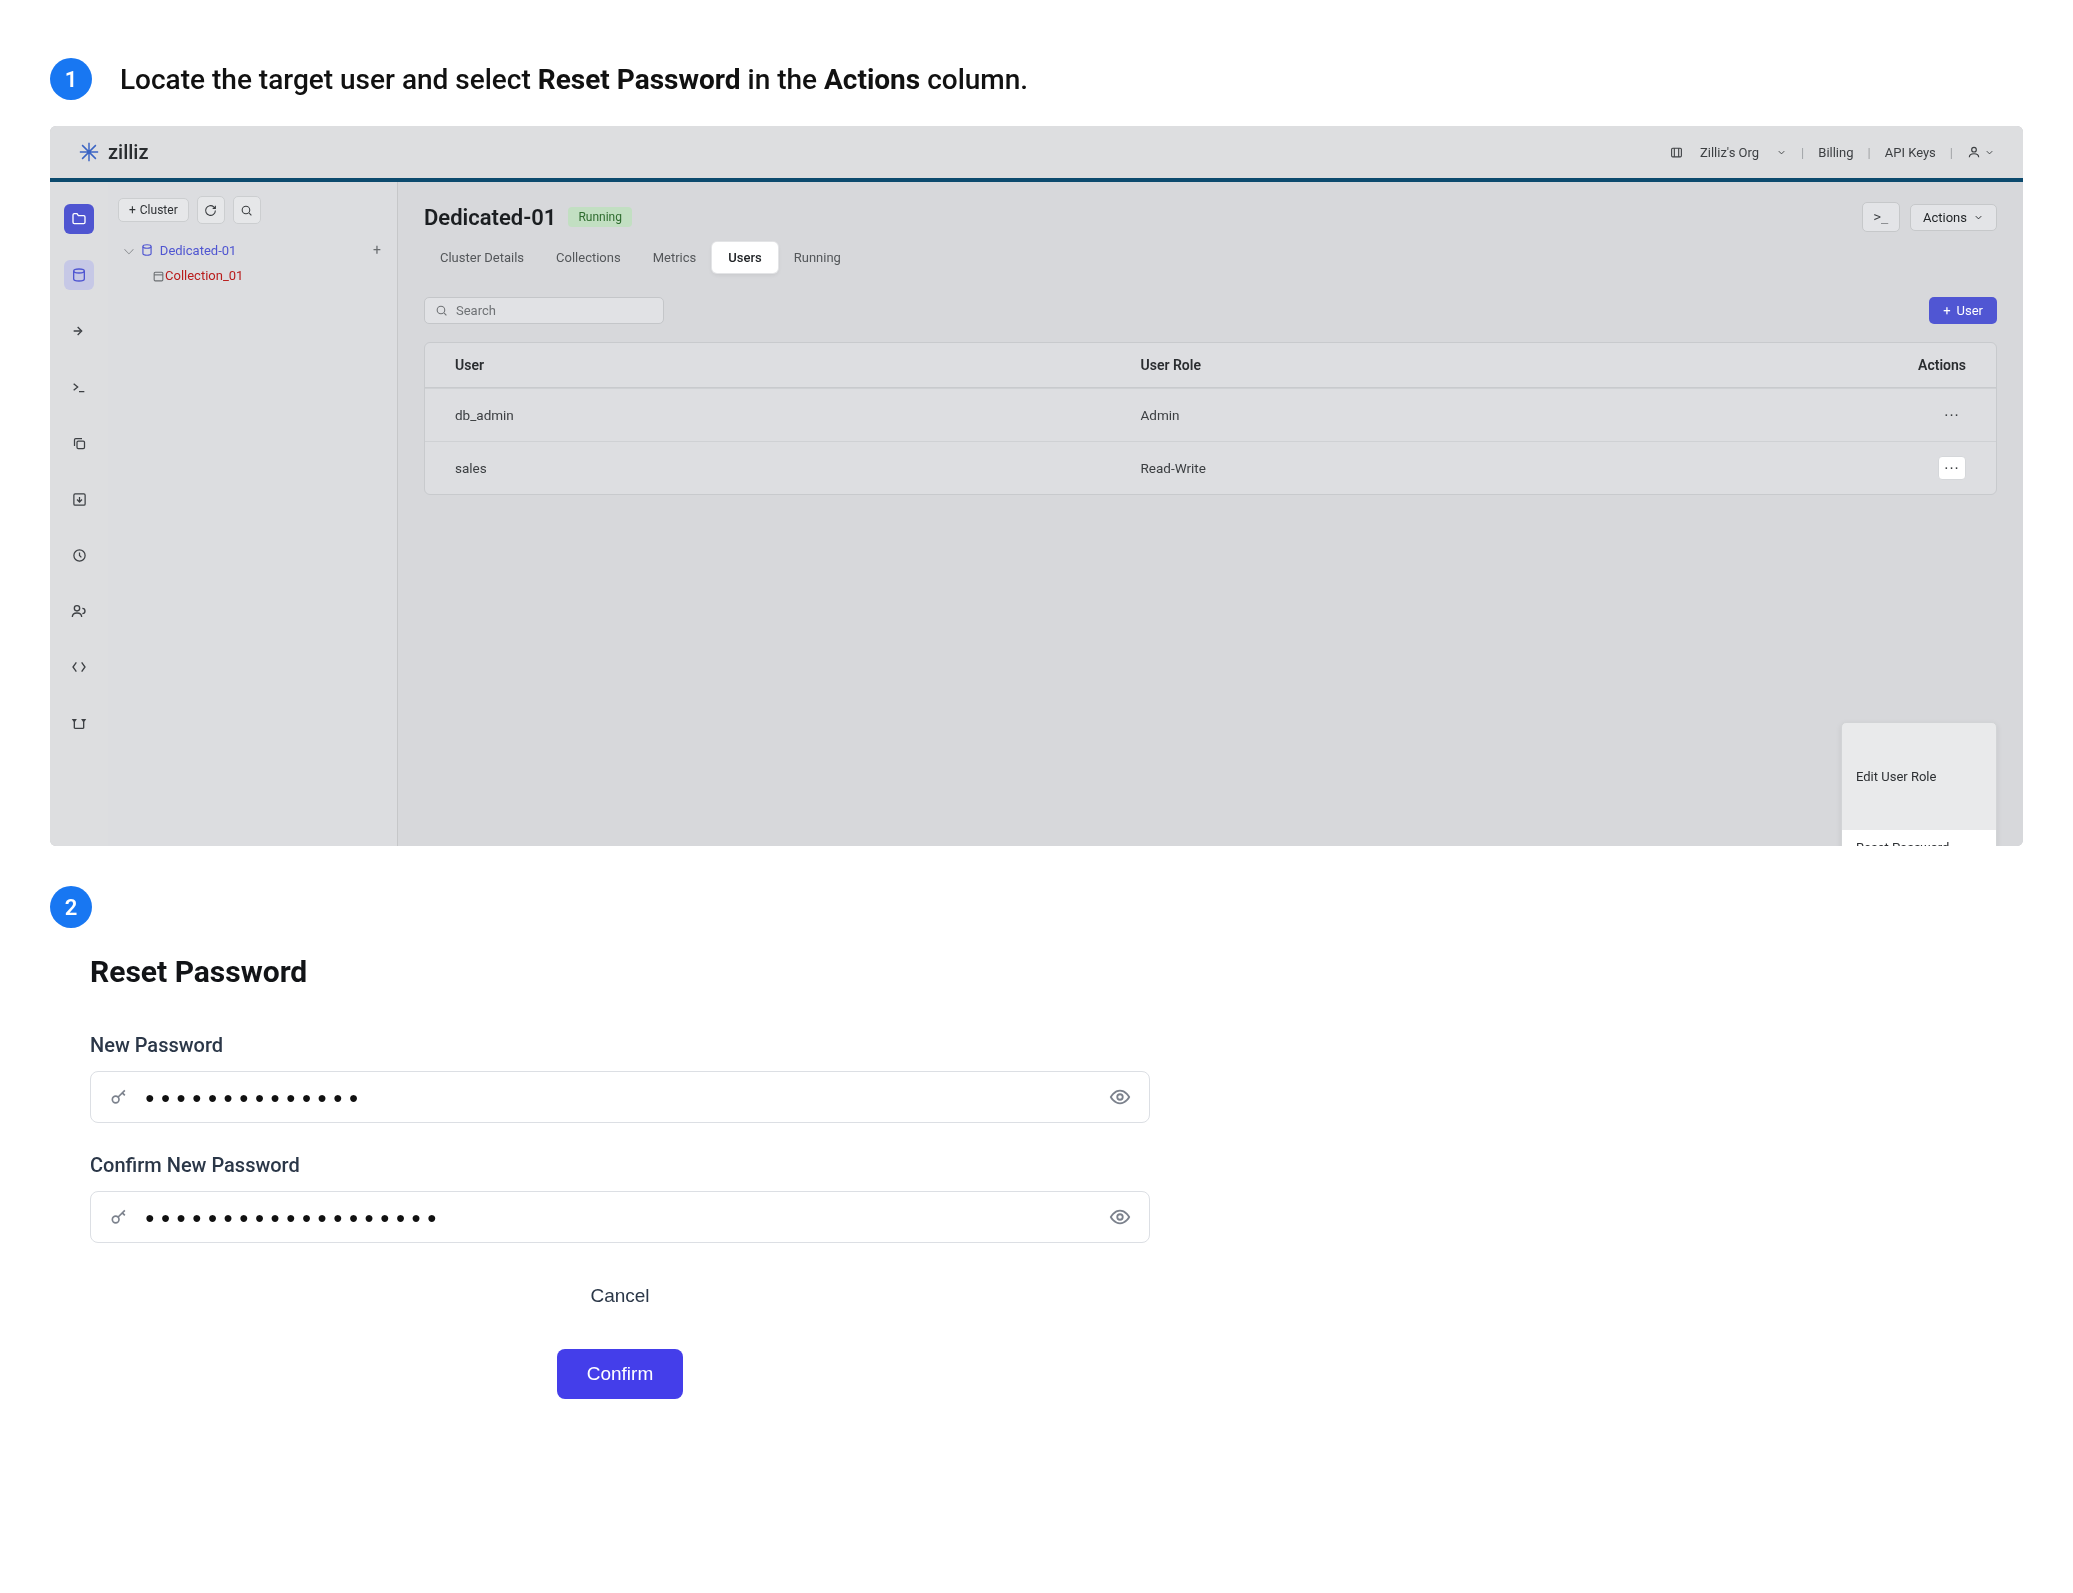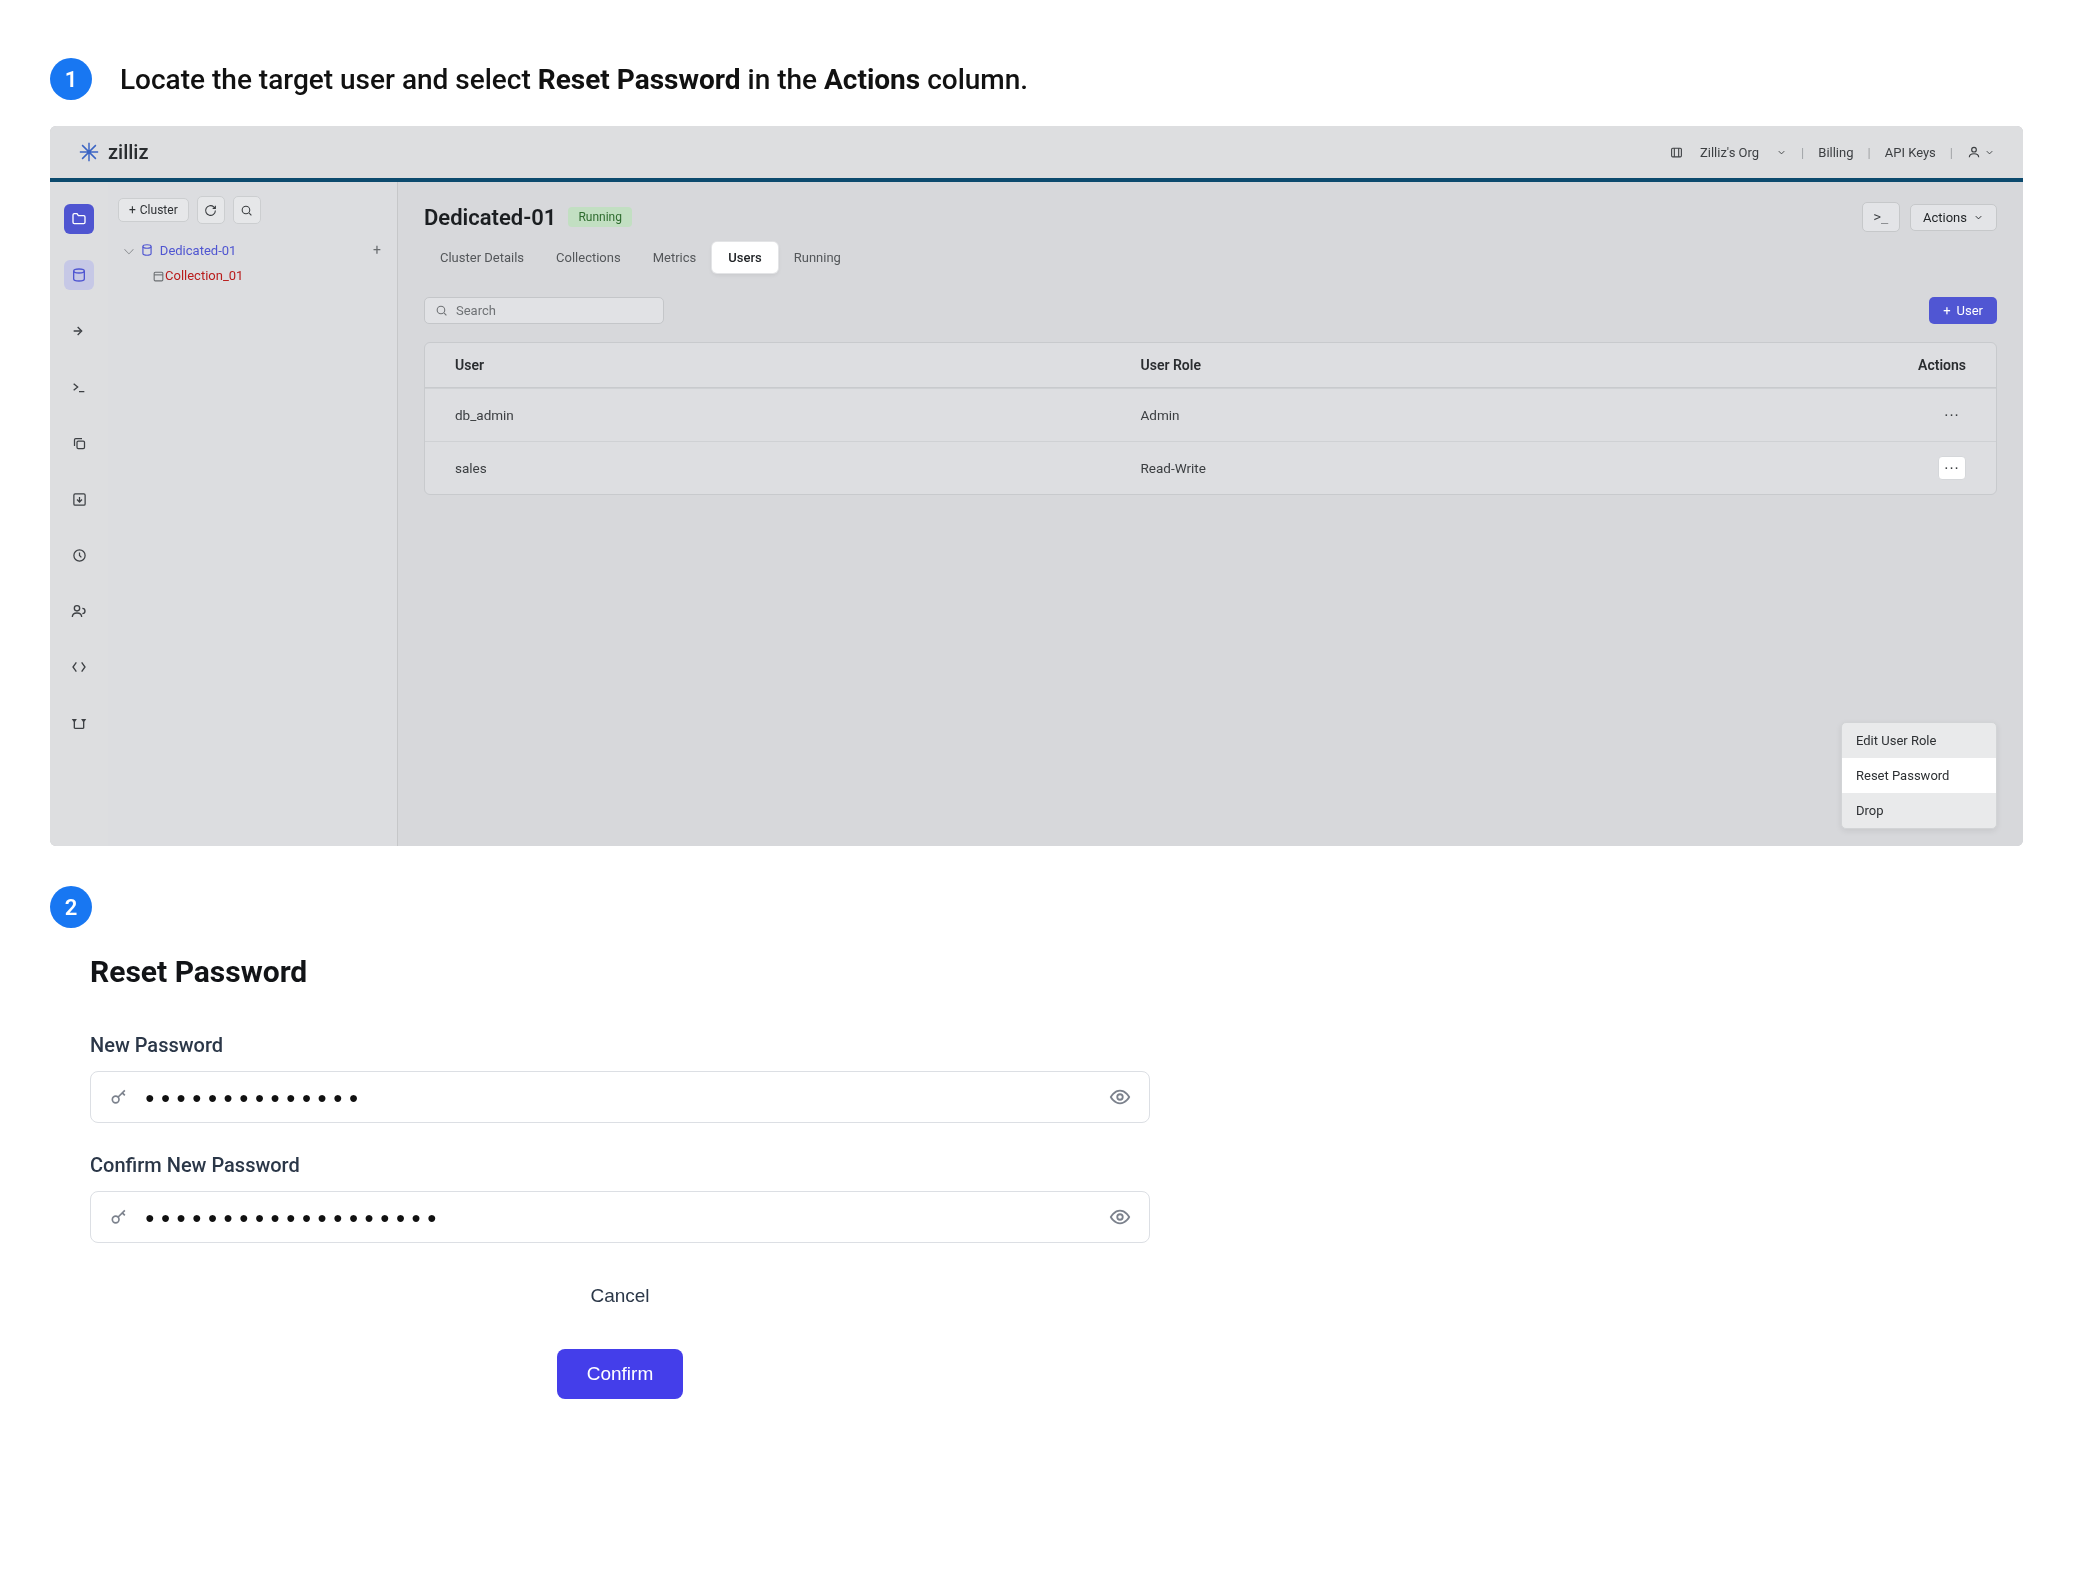--- a/index.html
+++ b/index.html
@@ -176,21 +176,21 @@
   }
   .dots-btn.open { background:#fff; border:1px solid #d5d7da; }
 
   .dropdown {
     position:absolute; right:26px; top:540px;
     background:#e9eaeb; border:1px solid #d2d4d6; border-radius:5px;
     min-width:156px; box-shadow:0 2px 6px rgba(0,0,0,0.08);
     z-index:10;
   }
   .dd-item {
-    padding:10px 14px; font-size:13px; color:#2d3033;
+    padding:10px 14px; font-size:13px; color:#2d3033;margin-top:36px;
   }
   .dd-item.highlight { background:#ffffff; }
 
   
   .form-block { margin-left:40px; max-width:1060px; }
   .form-title { font-size:30px; font-weight:700; margin:18px 0 44px 0; color:#121417;}
   .field-label { font-size:20px; color:#2b3748; margin-bottom:14px; font-weight:500;}
   .pw-field {
     border:1px solid #dcdfe4; border-radius:8px; padding:14px 18px;
     display:flex; align-items:center; gap:16px; margin-bottom:30px;

